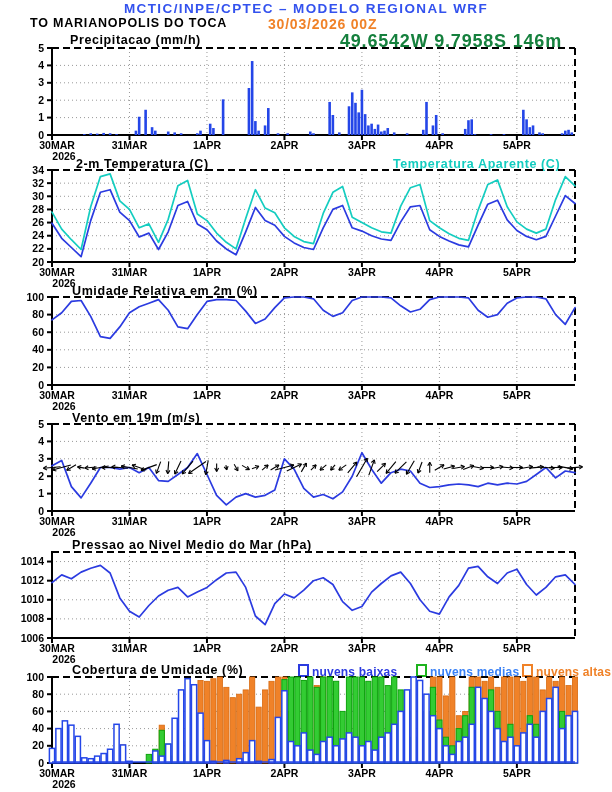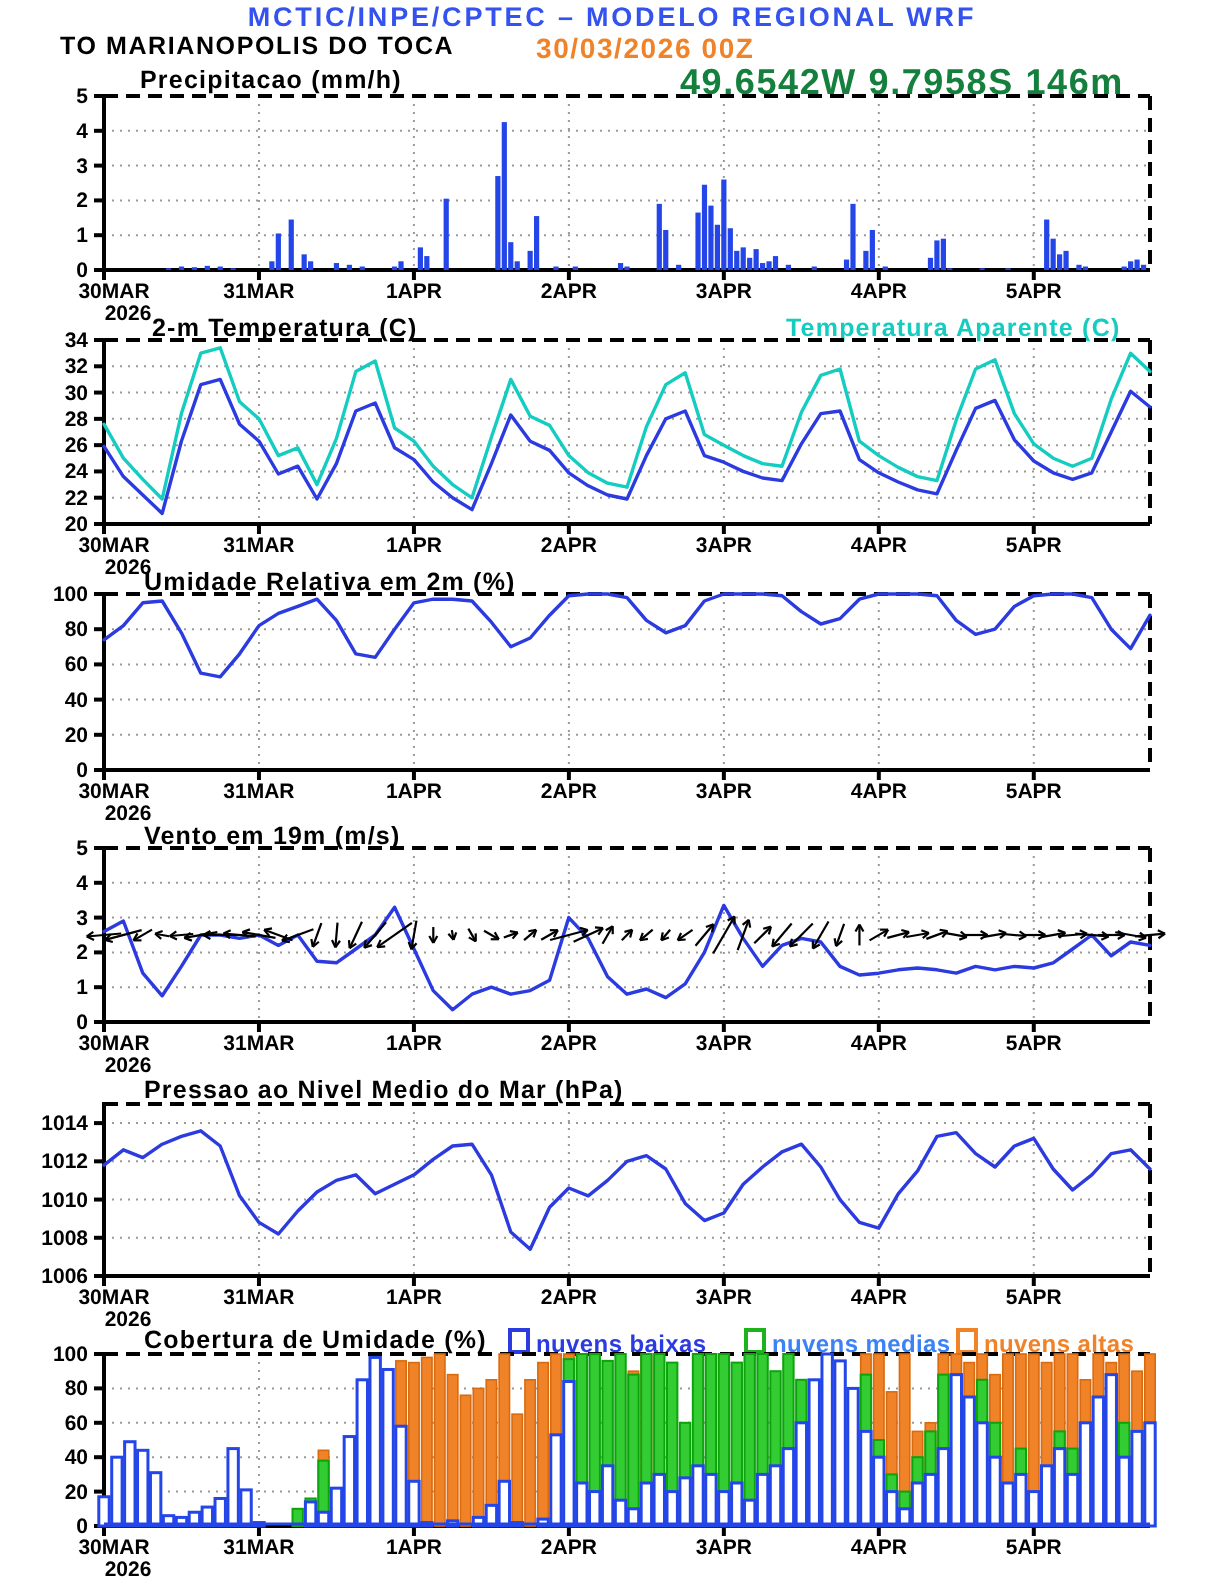--- a/index.html
+++ b/index.html
@@ -5,21 +5,21 @@
   html,body{margin:0;padding:0;background:#fff;}
   .page{position:relative;width:612px;height:792px;background:#fff;overflow:hidden;
         font-family:"Liberation Sans",sans-serif;}
   .t{position:absolute;white-space:nowrap;font-weight:bold;}
   .main-title{top:1px;left:50%;transform:translateX(-50%);font-size:13.5px;letter-spacing:1.4px;color:#3352ee;}
   .station{top:16px;left:30px;font-size:12.5px;letter-spacing:0.8px;color:#000000;}
   .run{top:16px;left:268px;font-size:14px;letter-spacing:0.8px;color:#f08228;}
   .coords{top:31px;left:340px;font-size:18px;letter-spacing:0.8px;color:#15803d;}
   .ptitle{font-size:12.5px;letter-spacing:0.6px;color:#000;}
   .legend-cyan{top:157px;left:358px;font-size:12.5px;letter-spacing:0.6px;color:#14cdc0;margin-left:35px;}
-  .lg{font-size:12px;letter-spacing:0.2px;}
+  .lg{font-size:12px;letter-spacing:0.2px;margin-left:44px;}
   .sq{display:inline-block;width:7px;height:9px;border-width:2px;border-style:solid;background:#fff;
       vertical-align:-1px;margin-right:3px;}
   svg{position:absolute;top:0;left:0;}
 </style>
 </head>
 <body>
 
 <div class="page">
   <div class="t main-title">MCTIC/INPE/CPTEC – MODELO REGIONAL WRF</div>
   <div class="t station">TO MARIANOPOLIS DO TOCA</div>

